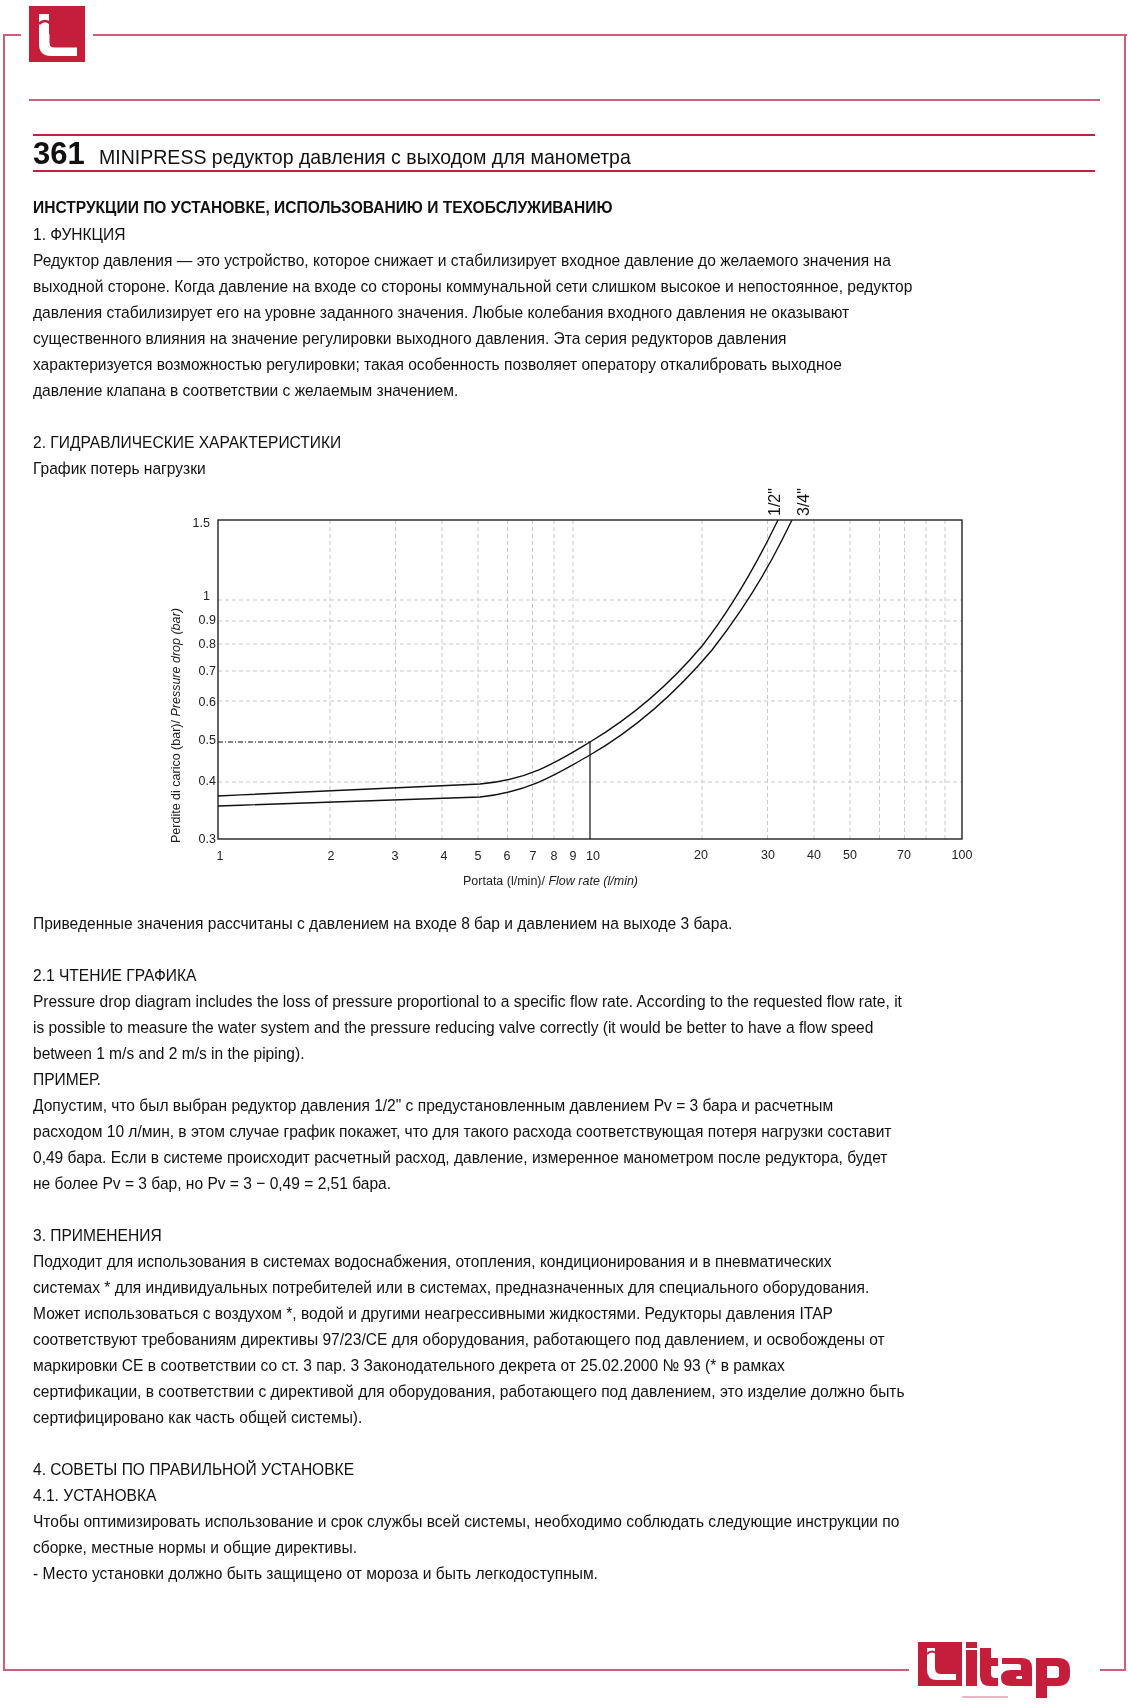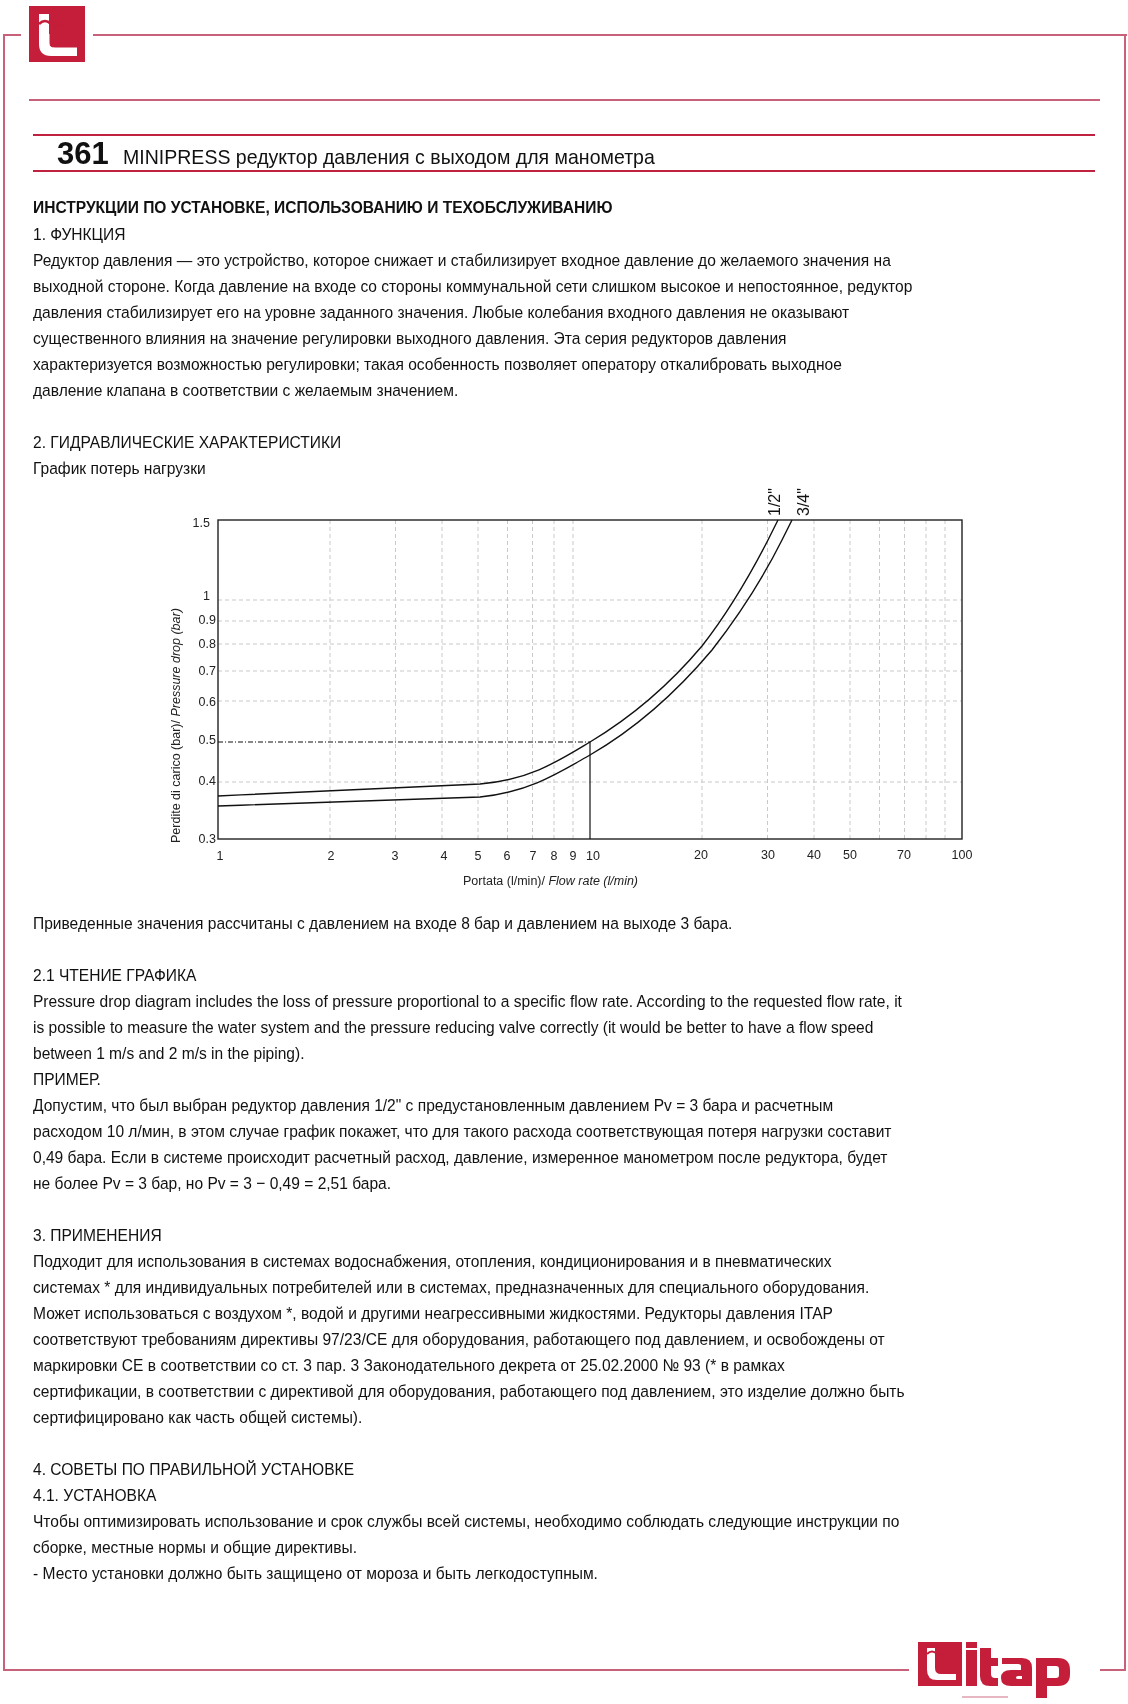--- a/index.html
+++ b/index.html
@@ -3,21 +3,21 @@
 <meta charset="utf-8">
 <style>
   html, body { margin: 0; padding: 0; background: #ffffff; }
   body { width: 1128px; height: 1704px; position: relative; overflow: hidden;
          font-family: "Liberation Sans", sans-serif; color: #111; }
   .abs { position: absolute; }
   .frame-line { position: absolute; background: #c8617a; }
   .red-line { position: absolute; background: #c0213f; height: 2px; }
   .logo-top { position: absolute; left: 29px; top: 6px; width: 56px; height: 56px; background: #c41e3a; }
   .title-row { position: absolute; left: 33px; top: 136px; height: 34px; display: flex; align-items: baseline; }
-  .title-num { font-size: 31px; font-weight: bold; letter-spacing: 0px; margin-left: 24px; }
+  .title-num { font-size: 31px; font-weight: bold; letter-spacing: 0px; }
   .title-text { font-size: 21px; margin-left: 14px; transform: scaleX(0.93); transform-origin: left; white-space: nowrap; }
   .text { position: absolute; left: 33px; width: 1060px; font-size: 17.2px; line-height: 26px; white-space: nowrap; }
   .narrow { transform: scaleX(0.905); transform-origin: left; }
   .bold { font-weight: bold; }
   .chart { position: absolute; left: 0; top: 0; width: 1128px; height: 1704px; pointer-events: none; }
   .chart text { font-family: "Liberation Sans", sans-serif; }
 </style>
 </head>
 <body>
 

